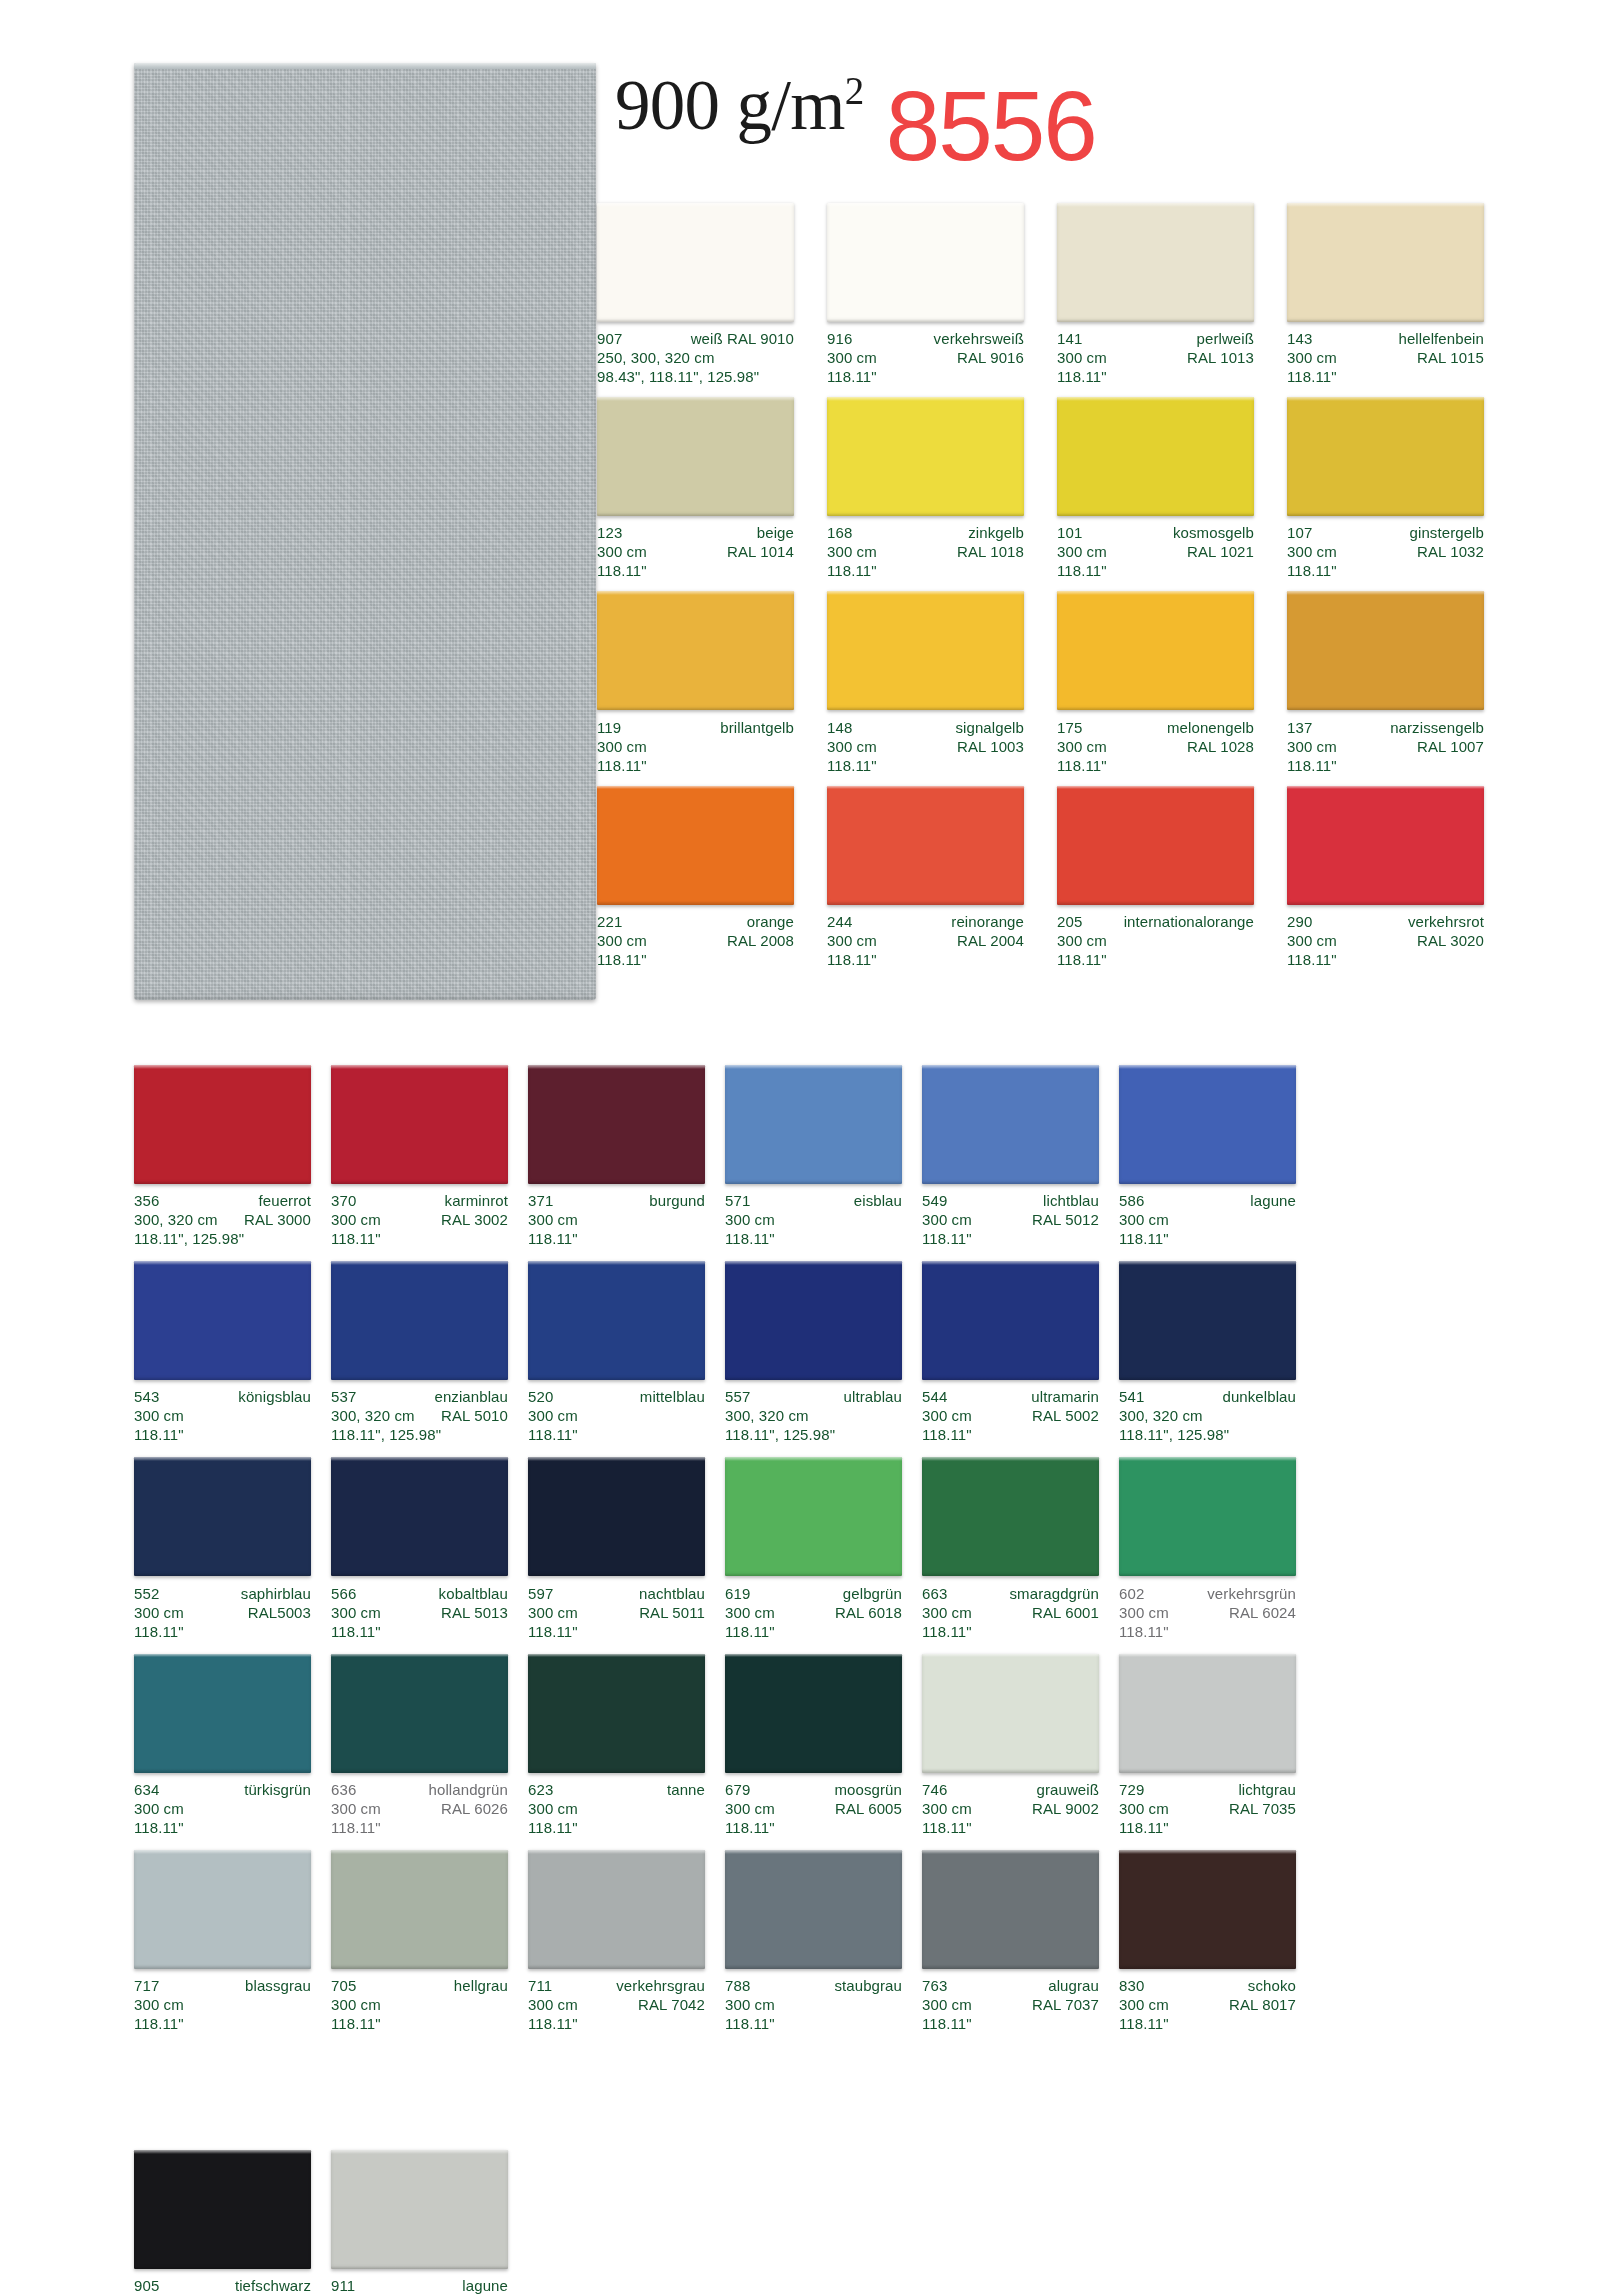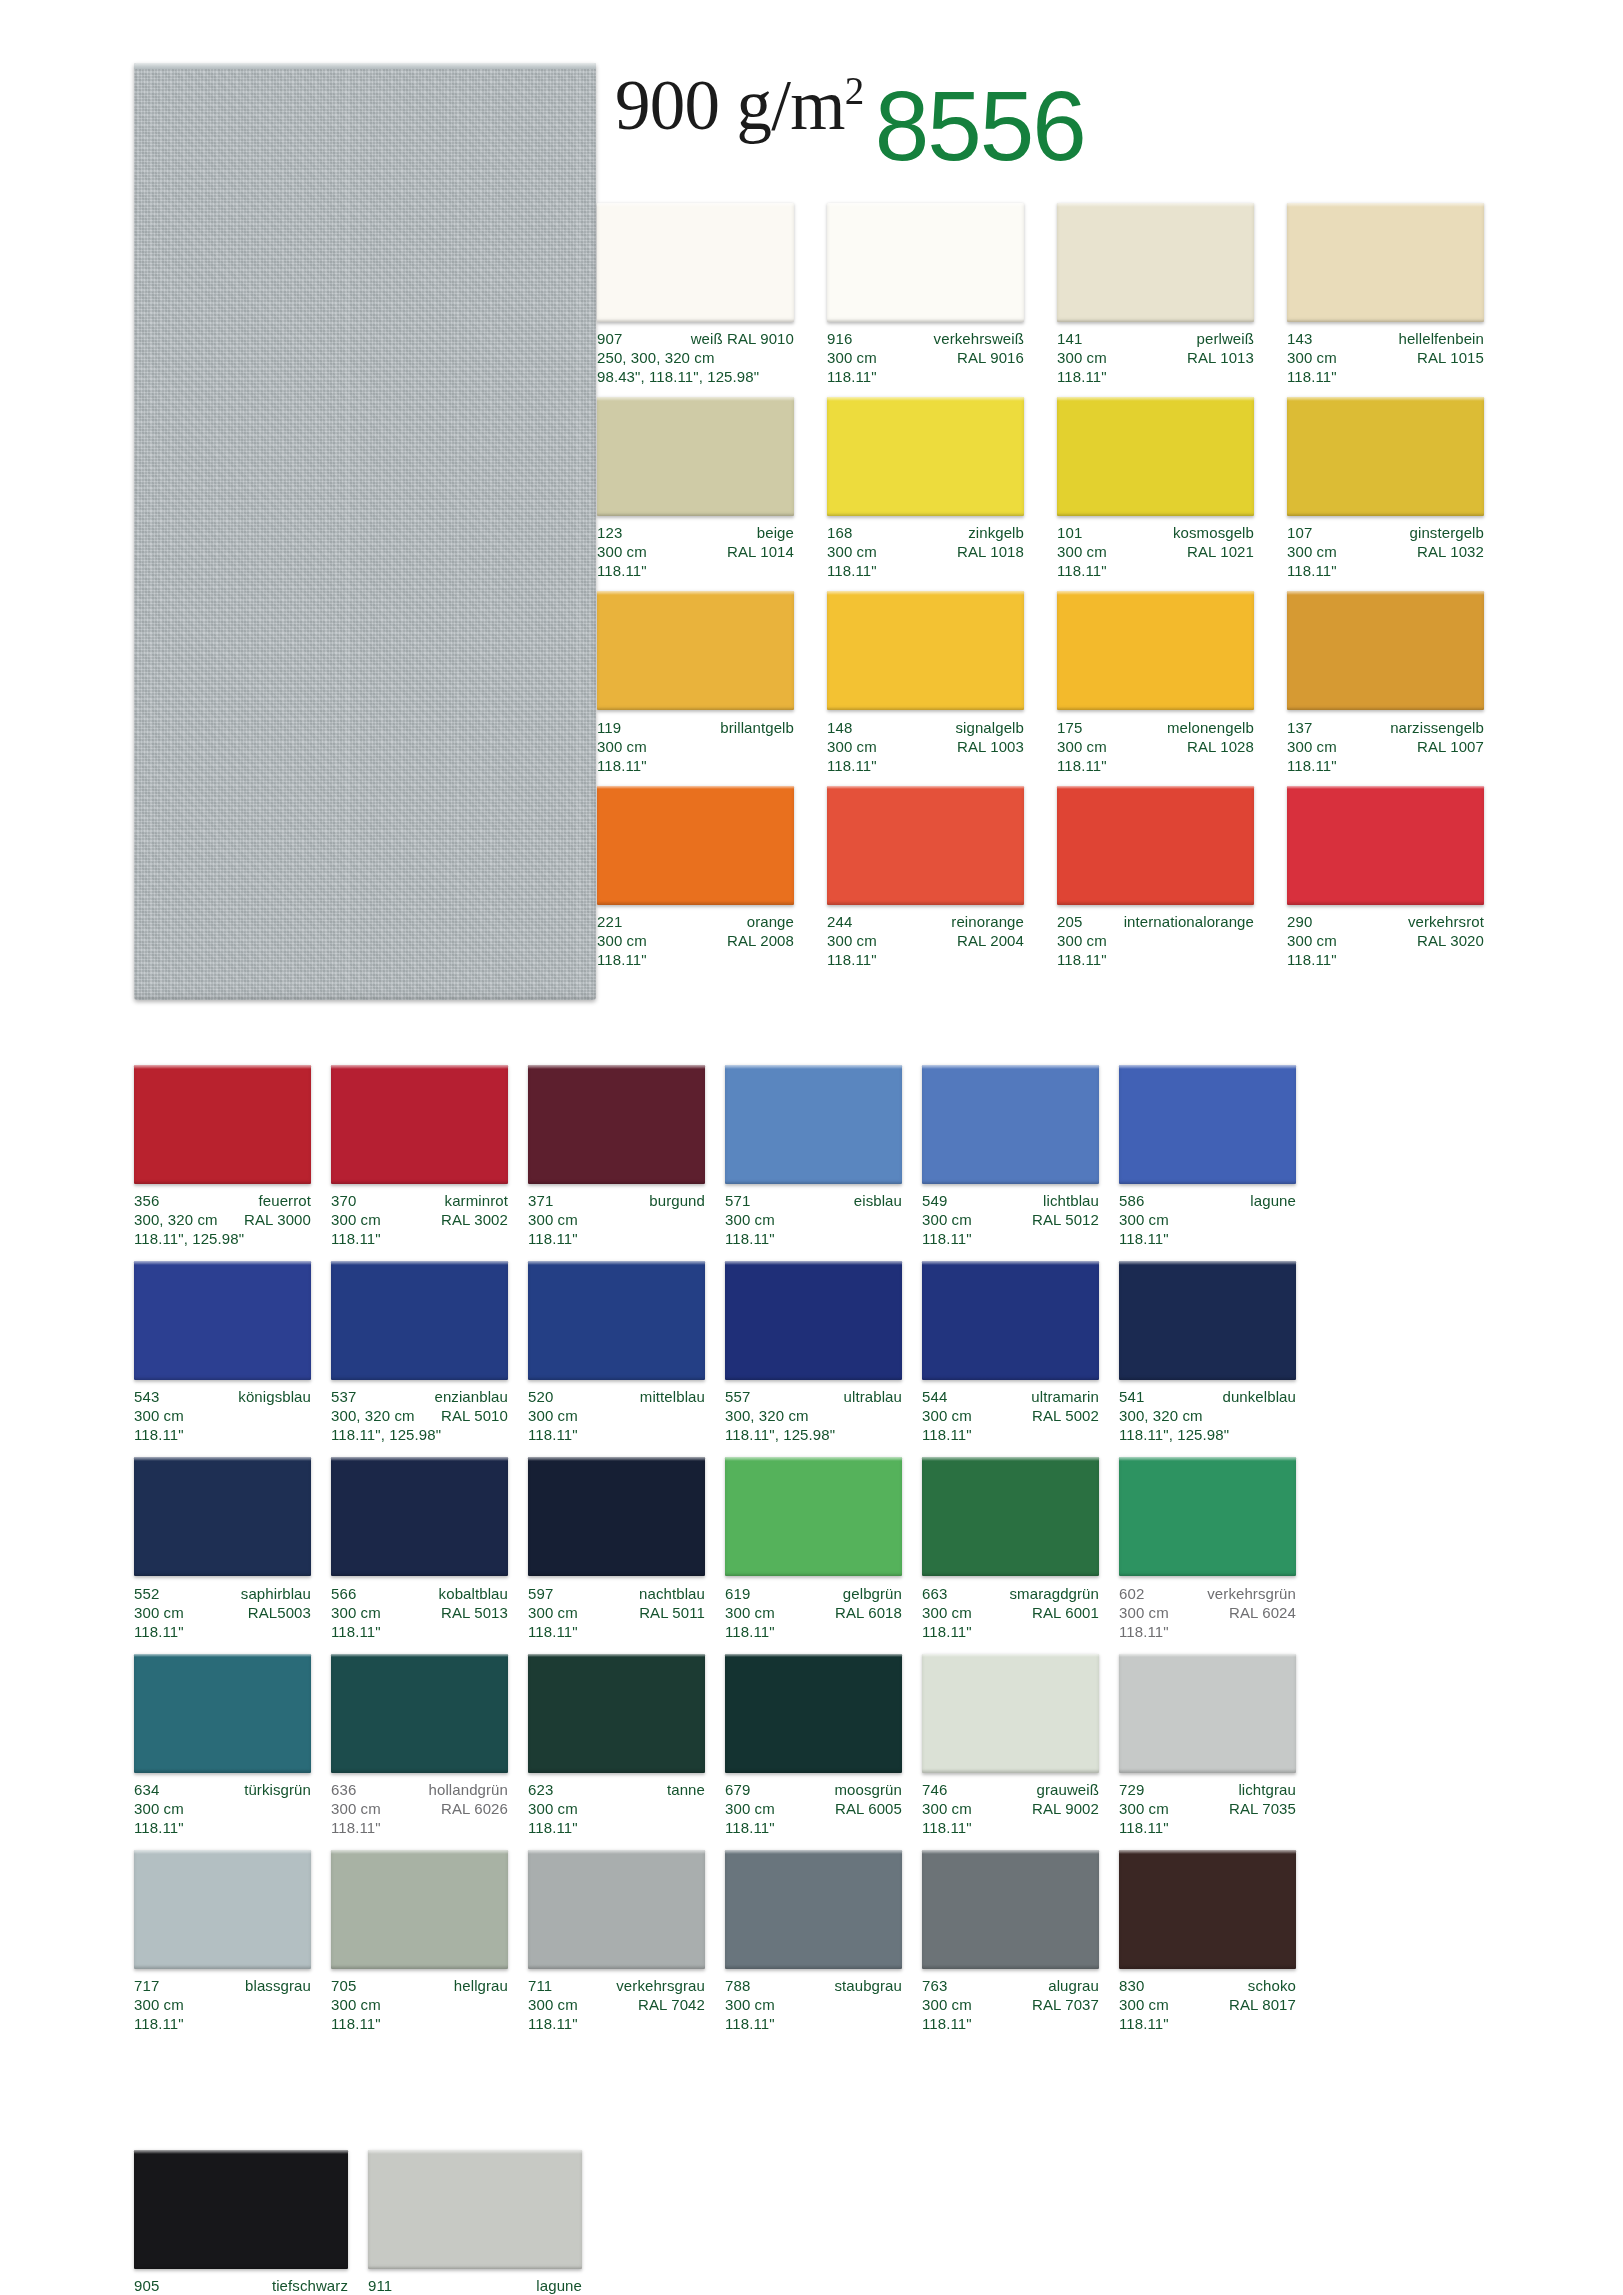--- a/index.html
+++ b/index.html
@@ -27,23 +27,23 @@
     font-weight:400;
   }
   #header .weight .sup{
     font-size:39px;
     vertical-align:super;
     line-height:0;
   }
   #header .artno{
     font-family:"Liberation Sans", sans-serif;
     font-size:98px;
-    color:#15803d;
+    color:#ef4444;
     letter-spacing:-2px;
-    margin-left:11px;
+    margin-left:22px;
     font-weight:400;
     position:relative;
     top:5.2px;
   }
 
   
   #big-panel{
     position:absolute;
     left:134px; top:63px;
     width:462px; height:937px;
@@ -79,21 +79,21 @@
   #grid-top .cell{ width:197px; margin-right:33px; }
   #grid-top .cell:last-child{ margin-right:16px; }
   #grid-top .chip{ height:119px; }
 
   
   #grid-main .swatch-row{ margin-bottom:13px; }
   #grid-main .cell{ width:177px; margin-right:20px; }
   #grid-main .cell:last-child{ margin-right:0; }
   #grid-main .chip{ height:119px; }
 
-  #grid-last .cell{ width:214px; margin-right:20px; }
+  #grid-last .cell{ width:177px; margin-right:20px; }
   #grid-last .chip{ height:119px; }
 
   .chip{
     width:100%;
     border-radius:1.3px;
     position:relative;
     box-shadow:
       0 1.3px 3.3px rgba(0,0,0,.26),
       inset 0 -2px 3.9px rgba(0,0,0,.10);
   }

